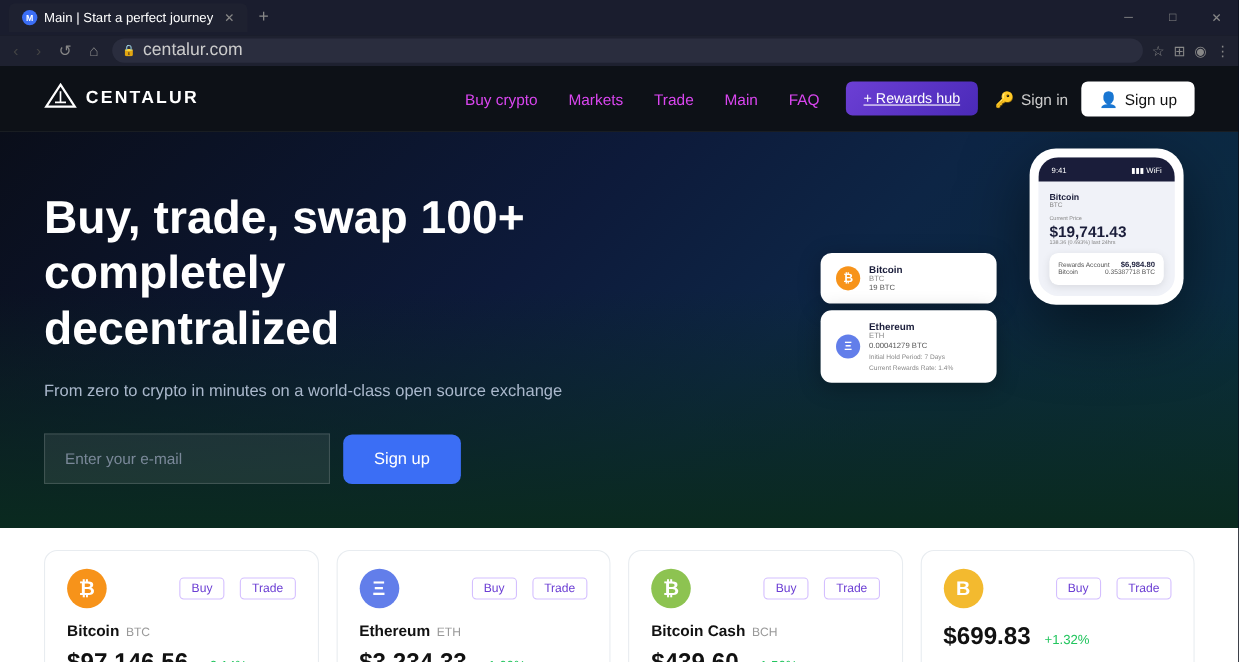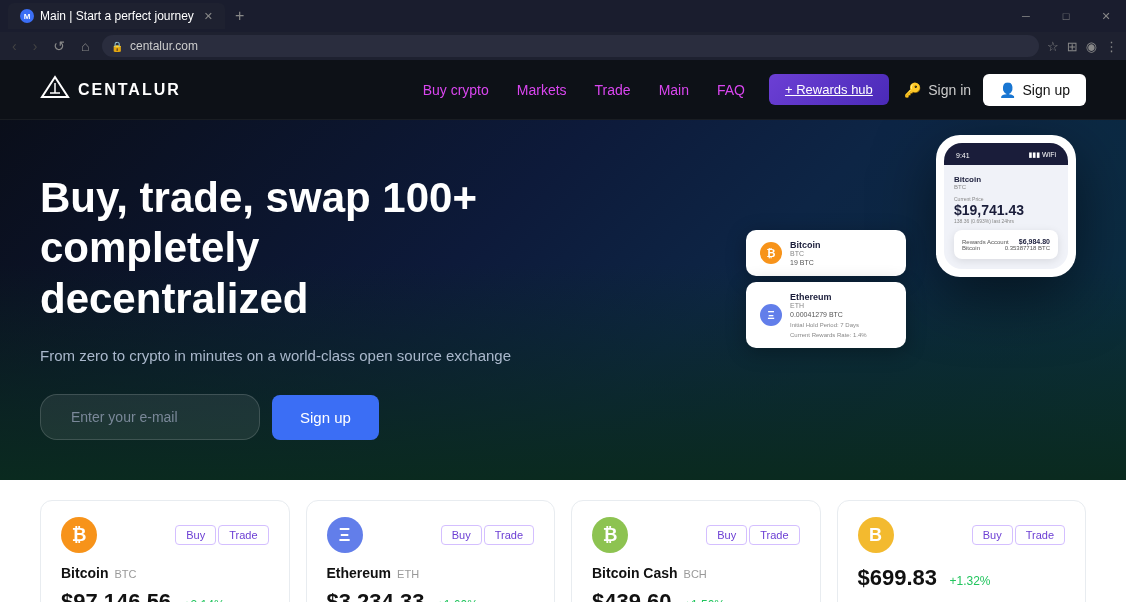--- a/index.html
+++ b/index.html
@@ -10,21 +10,21 @@
     .tab-icon { width: 14px; height: 14px; background: #4a5568; border-radius: 50%; flex-shrink: 0; }
     .tab-title { flex: 1; overflow: hidden; text-overflow: ellipsis; white-space: nowrap; font-size: 12px; }
     .tab-close { font-size: 11px; color: #888; cursor: pointer; margin-left: 4px; }
     .new-tab-btn { color: #888; font-size: 16px; padding: 0 6px; cursor: pointer; }
 
     .nav-bar { background: #1e2130; height: 28px; display: flex; align-items: center; padding: 0 8px; gap: 8px; }
     .nav-btn { color: #888; font-size: 14px; cursor: pointer; padding: 2px 4px; }
     .nav-btn.disabled { color: #444; }
     .address-bar { flex: 1; background: #2a2d3e; border-radius: 20px; height: 22px; display: flex; align-items: center; padding: 0 10px; gap: 6px; }
     .address-lock { color: #888; font-size: 10px; }
-    .address-text { color: #ccc; font-size: 12px; flex: 1; }
+    .address-text { color: #ccc; font-size: 16px; flex: 1; }
     .nav-icons { display: flex; gap: 8px; align-items: center; }
     .nav-icon { color: #888; font-size: 13px; cursor: pointer; }
     .win-btn { width: 40px; height: 32px; display: flex; align-items: center; justify-content: center; color: #888; font-size: 11px; cursor: pointer; }
 
     
     .website { height: 542px; overflow: hidden; position: relative; }
 
     
     .site-header { background: #0d1117; height: 60px; display: flex; align-items: center; padding: 0 40px; position: relative; z-index: 10; border-bottom: 1px solid rgba(255,255,255,0.05); }
     .logo { display: flex; align-items: center; gap: 8px; margin-right: auto; }
@@ -37,21 +37,21 @@
     .sign-in-btn { color: #ccc; font-size: 14px; cursor: pointer; display: flex; align-items: center; gap: 6px; }
     .sign-up-btn { background: #fff; color: #111; border: none; border-radius: 6px; padding: 8px 16px; font-size: 14px; font-weight: 500; cursor: pointer; display: flex; align-items: center; gap: 6px; }
 
     
     .hero { background: linear-gradient(135deg, #0a0e1a 0%, #0d1a3a 40%, #0d2545 60%, #0a3040 100%); min-height: 360px; padding: 50px 40px 40px; position: relative; display: flex; align-items: flex-end; overflow: hidden; }
     .hero::before { content: ''; position: absolute; bottom: 0; left: 0; right: 0; height: 60%; background: linear-gradient(to top, #0a2a1f 0%, transparent 100%); }
     .hero-content { position: relative; z-index: 2; max-width: 480px; }
     .hero-title { color: #fff; font-size: 42px; font-weight: 700; line-height: 1.2; margin-bottom: 20px; }
     .hero-subtitle { color: #aab8cc; font-size: 15px; line-height: 1.6; margin-bottom: 26px; }
     .hero-form { display: flex; gap: 12px; align-items: center; }
-    .email-input { background: rgba(255,255,255,0.08); border: 1px solid rgba(255,255,255,0.15); border-radius: 17px; padding: 14px 30px; color: #fff; font-size: 14px; width: 220px; outline: none; }
+    .email-input { background: rgba(255,255,255,0.08); border: 1px solid rgba(255,255,255,0.15); border-radius: 0; padding: 14px 18px; color: #fff; font-size: 14px; width: 260px; outline: none; }
     .email-input::placeholder { color: #7a8899; }
     .signup-hero-btn { background: #3b6ef5; color: #fff; border: none; border-radius: 8px; padding: 14px 28px; font-size: 15px; font-weight: 500; cursor: pointer; white-space: nowrap; }
 
     
     .phone-mockup { position: absolute; right: 60px; top: 20px; width: 140px; z-index: 2; }
     .phone-outer { background: #fff; border-radius: 24px; padding: 8px; box-shadow: 0 20px 60px rgba(0,0,0,0.5); }
     .phone-screen { background: #f0f2f8; border-radius: 18px; overflow: hidden; }
     .phone-top { background: #1a1d3a; color: #fff; padding: 8px 12px 6px; font-size: 7px; display: flex; justify-content: space-between; align-items: center; }
     .phone-body { padding: 10px; }
     .phone-coin-name { font-size: 8px; font-weight: 700; color: #1a1d3a; }
@@ -78,21 +78,21 @@
     
     .price-section { background: #fff; padding: 20px 40px; display: flex; flex-direction: column; }
     .price-cards { display: flex; gap: 16px; }
     .price-card { background: #fff; border: 1px solid #e8ecf0; border-radius: 12px; padding: 16px 20px; flex: 1; min-width: 200px; }
     .card-top { display: flex; align-items: center; justify-content: space-between; margin-bottom: 12px; }
     .coin-icon-lg { width: 36px; height: 36px; border-radius: 50%; display: flex; align-items: center; justify-content: center; font-size: 18px; }
     .btc-bg { background: #f7931a; }
     .eth-bg { background: #627eea; }
     .bch-bg { background: #8dc351; }
     .bnb-bg { background: #f3ba2f; }
-    .card-actions { display: flex; gap: 2px; }
+    .card-actions { display: flex; gap: 14px; }
     .card-btn { font-size: 11px; border: 1px solid #e0e0e0; border-radius: 4px; padding: 3px 10px; cursor: pointer; background: #fff; color: #333; }
     .card-btn.buy { color: #6c3fd4; border-color: #d4bfff; }
     .card-btn.trade { color: #6c3fd4; border-color: #d4bfff; }
     .coin-name-row { display: flex; align-items: baseline; gap: 6px; margin-bottom: 8px; }
     .coin-name { font-size: 14px; font-weight: 600; color: #111; }
     .coin-sym { font-size: 11px; color: #999; }
     .coin-price { font-size: 22px; font-weight: 700; color: #111; }
     .coin-change { font-size: 12px; font-weight: 500; margin-left: 8px; }
     .positive { color: #22c55e; }
   </style>

